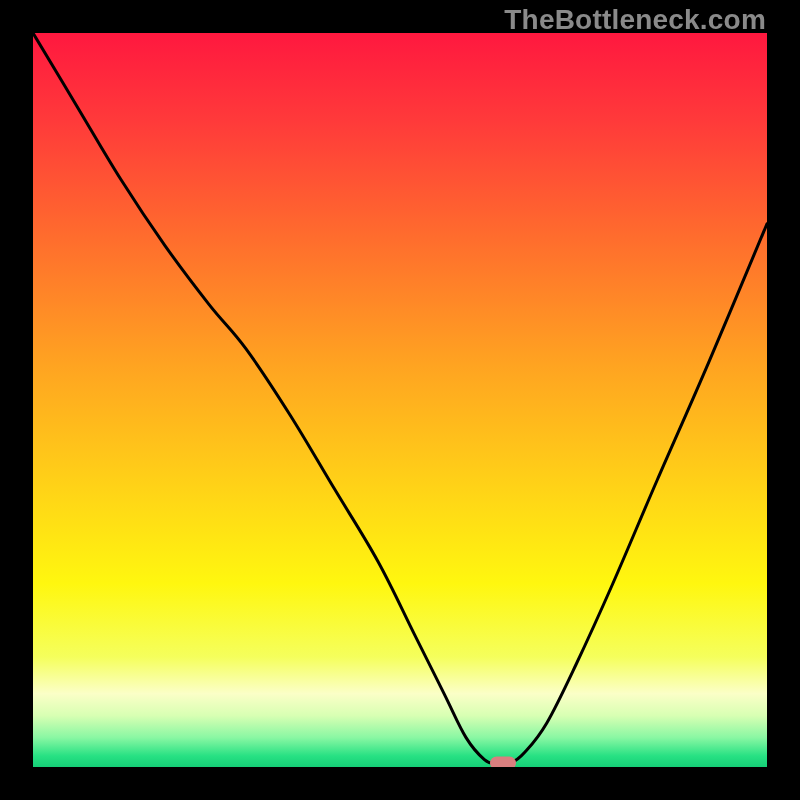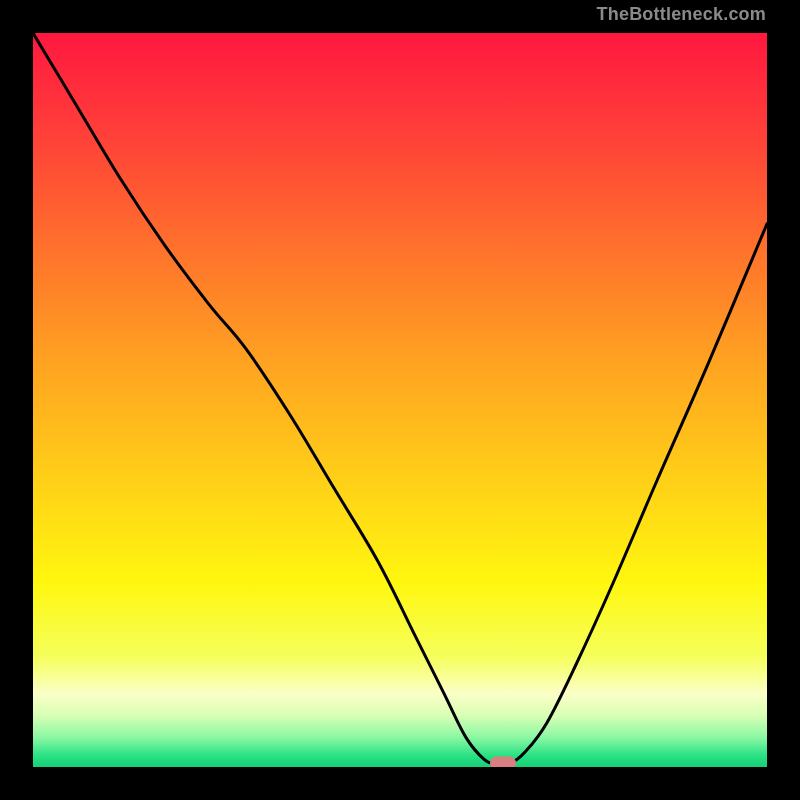--- a/index.html
+++ b/index.html
@@ -38,21 +38,21 @@
     left: 0;
     top: 0;
     width: 734px;
     height: 734px;
   }
   .watermark {
     position: absolute;
     top: 4px;
     right: 34px;
     font-family: Arial, Helvetica, sans-serif;
-    font-size: 18px;
+    font-size: 28px;
     font-weight: 600;
     color: #8a8a8a;
     letter-spacing: 0.2px;
   }
   .marker {
     position: absolute;
     width: 26px;
     height: 13px;
     border-radius: 7px;
     background: #d97f7f;

